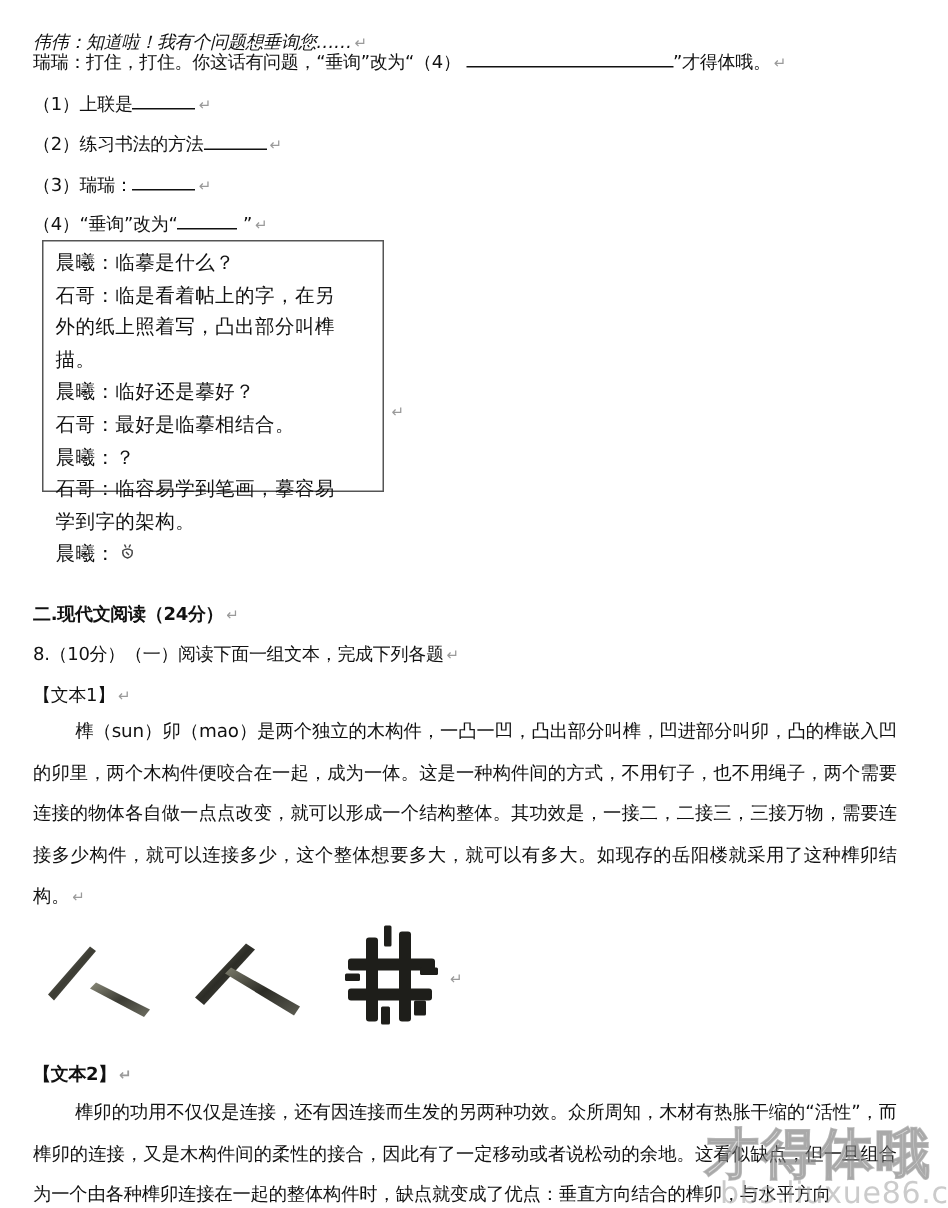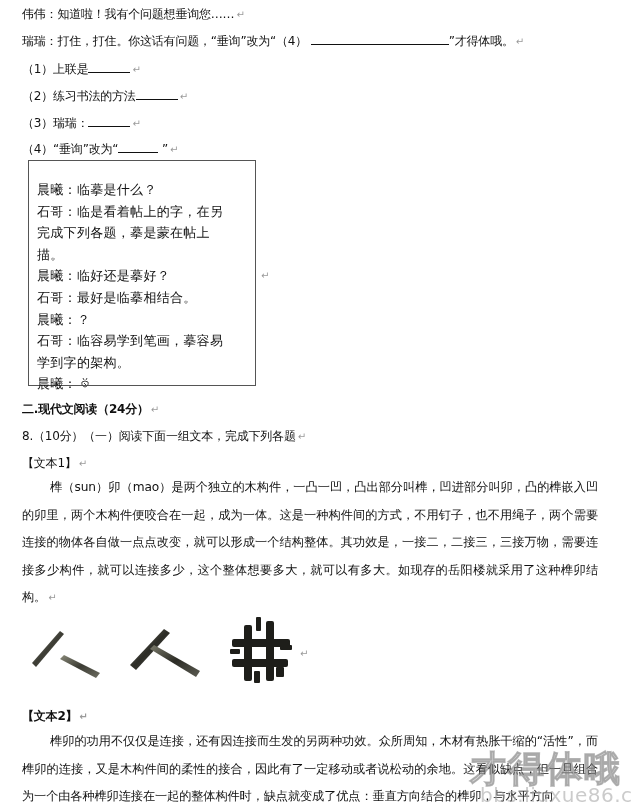--- a/index.html
+++ b/index.html
@@ -36,24 +36,24 @@
       vertical-align: baseline;
     }
     .bold {
       font-weight: bold;
     }
     .dialogue-box {
       position: absolute;
       left: 28px;
       top: 160px;
       width: 228px;
-      height: 226px;
+      height: 168px;
       border: 1.5px solid #555;
       box-sizing: border-box;
-      padding: 18px 0 0 8px;
+      padding: 4px 0 0 8px;
     }
     .dialogue-line {
       font-size: 13px;
       line-height: 21.6px;
       white-space: nowrap;
       letter-spacing: 0.3px;
     }
     .box-mark {
       position: absolute;
       left: 261px;
@@ -116,21 +116,21 @@
       top: 38px;
       font-size: 20px;
       color: rgba(160,160,160,0.55);
       white-space: nowrap;
       letter-spacing: 0.5px;
     }
   </style>
 </head>
 <body>
 
-<div class="line" style="top:6px;">
+<div class="line" style="top:20px;font-style:italic;">
   <span>伟伟：知道啦！我有个问题想垂询您……</span><span class="mark">↵</span>
 </div>
 
 <div class="line" style="top:32px;">
   <span>瑞瑞：打住，打住。你这话有问题，“垂询”改为“（4）</span>
   <span class="blank" style="width:138px;"></span><span>”才得体哦。</span><span class="mark">↵</span>
 </div>
 
 <div class="line" style="top:60px;">
   <span>（1）上联是</span><span class="blank" style="width:42px;"></span><span class="mark">↵</span>
@@ -144,21 +144,21 @@
   <span>（3）瑞瑞：</span><span class="blank" style="width:42px;"></span><span class="mark">↵</span>
 </div>
 
 <div class="line" style="top:140px;">
   <span>（4）“垂询”改为“</span><span class="blank" style="width:40px;"></span>&nbsp;<span>”</span><span class="mark">↵</span>
 </div>
 
 <div class="dialogue-box">
   <div class="dialogue-line">晨曦：临摹是什么？</div>
   <div class="dialogue-line">石哥：临是看着帖上的字，在另</div>
-  <div class="dialogue-line">完成下列各题，摹是蒙在帖上</div>
+  <div class="dialogue-line">外的纸上照着写，凸出部分叫榫</div>
   <div class="dialogue-line">描。</div>
   <div class="dialogue-line">晨曦：临好还是摹好？</div>
   <div class="dialogue-line">石哥：最好是临摹相结合。</div>
   <div class="dialogue-line">晨曦：？</div>
   <div class="dialogue-line">石哥：临容易学到笔画，摹容易</div>
   <div class="dialogue-line">学到字的架构。</div>
   <div class="dialogue-line">
     <span>晨曦：</span>
     <span style="font-size:9px;color:#555;">
       <svg width="8" height="11" viewBox="0 0 8 11">

